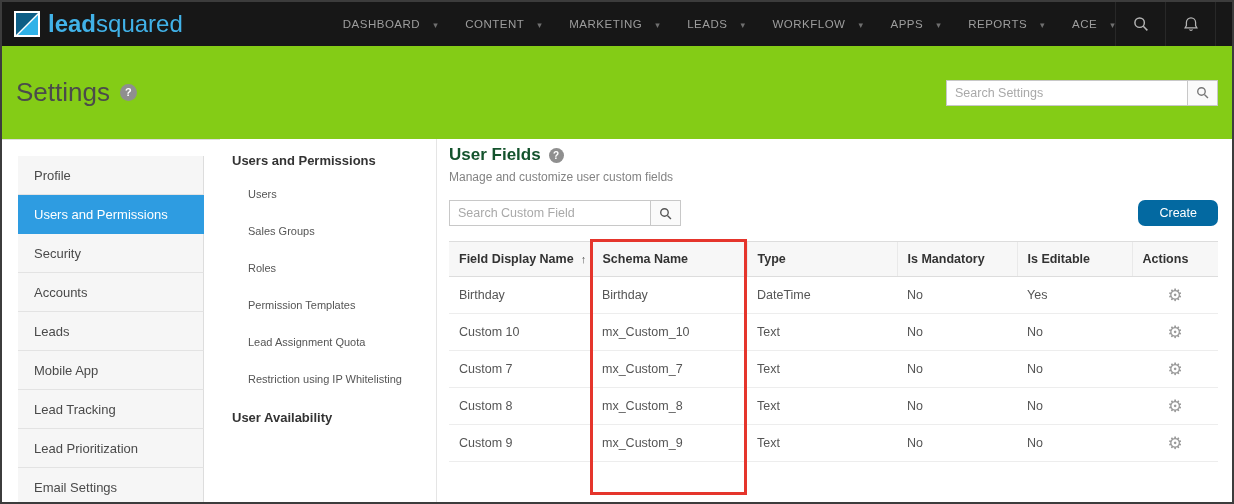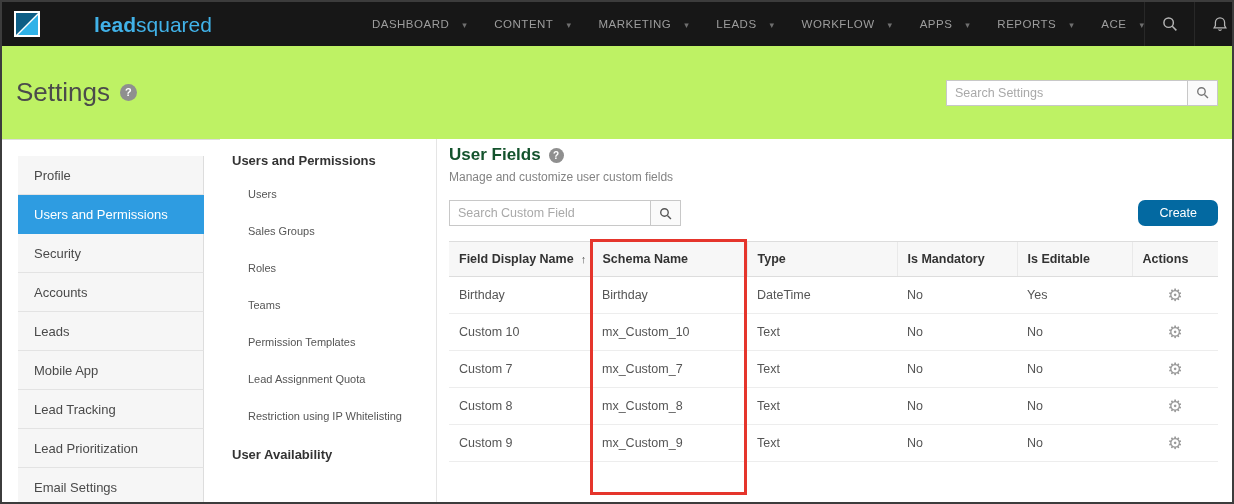--- a/index.html
+++ b/index.html
@@ -8,37 +8,37 @@
     width: 1234px; height: 504px; border: 2px solid #3c3c3c;
     overflow: hidden; background: #fff; position: relative;
   }
 
   
   .navbar {
     height: 44px; background: #171717; display: flex; align-items: center;
     padding-left: 12px;
   }
   .logo { display: flex; align-items: center; gap: 8px; cursor: pointer; }
-  .logo-text { font-size: 21px; color: #41b2e8; line-height: 1; margin-left: 46px; }
+  .logo-text { font-size: 24px; color: #41b2e8; line-height: 1; }
   .logo-text .lead { font-weight: bold; }
   .menu { display: flex; align-items: center; gap: 27px; margin-left: 160px; }
   .menu-item {
     display: flex; align-items: center; gap: 13px; cursor: pointer;
     font-size: 11.5px; letter-spacing: 0.5px; color: #9d9d9d; white-space: nowrap;
   }
   .chev::after { content: "▾"; font-size: 9px; color: #6f6f6f; }
   .nav-icons { margin-left: auto; display: flex; height: 100%; }
   .nav-icon {
     width: 50px; height: 100%; display: flex; align-items: center; justify-content: center;
     border-left: 1px solid #282828; cursor: pointer;
   }
 
   
   .settings-bar {
-    height: 93px; background: #bef264; display: flex; align-items: center; padding: 0 14px;
+    height: 93px; background: #84cc16; display: flex; align-items: center; padding: 0 14px;
   }
   .page-title { font-size: 26px; font-weight: 400; color: #4b4b4b; margin: 0; }
   .qmark {
     display: inline-block; width: 17px; height: 17px; border-radius: 50%;
     background: #8f8f8f; color: #fff; font-size: 11px; font-weight: bold;
     text-align: center; line-height: 17px; margin-left: 10px; cursor: pointer;
   }
   .qmark::after { content: "?"; }
   .qmark.small { width: 15px; height: 15px; line-height: 15px; font-size: 10px; margin-left: 8px; }
   .settings-search { margin-left: auto; width: 272px; }
@@ -220,21 +220,20 @@
       <li>Email Settings</li>
       <li>Notifications</li>
     </ul>
 
     <div class="subnav">
       <div class="subnav-header">Users and Permissions</div>
       <ul>
         <li>Users</li>
         <li>Sales Groups</li>
         <li>Roles</li>
-        <li>Teams</li>
         <li>Permission Templates</li>
         <li>Lead Assignment Quota</li>
         <li>Restriction using IP Whitelisting</li>
       </ul>
       <div class="subnav-header">User Availability</div>
     </div>
 
     <div class="main">
       <div class="main-title-row">
         <h2 class="main-title">User Fields</h2>

